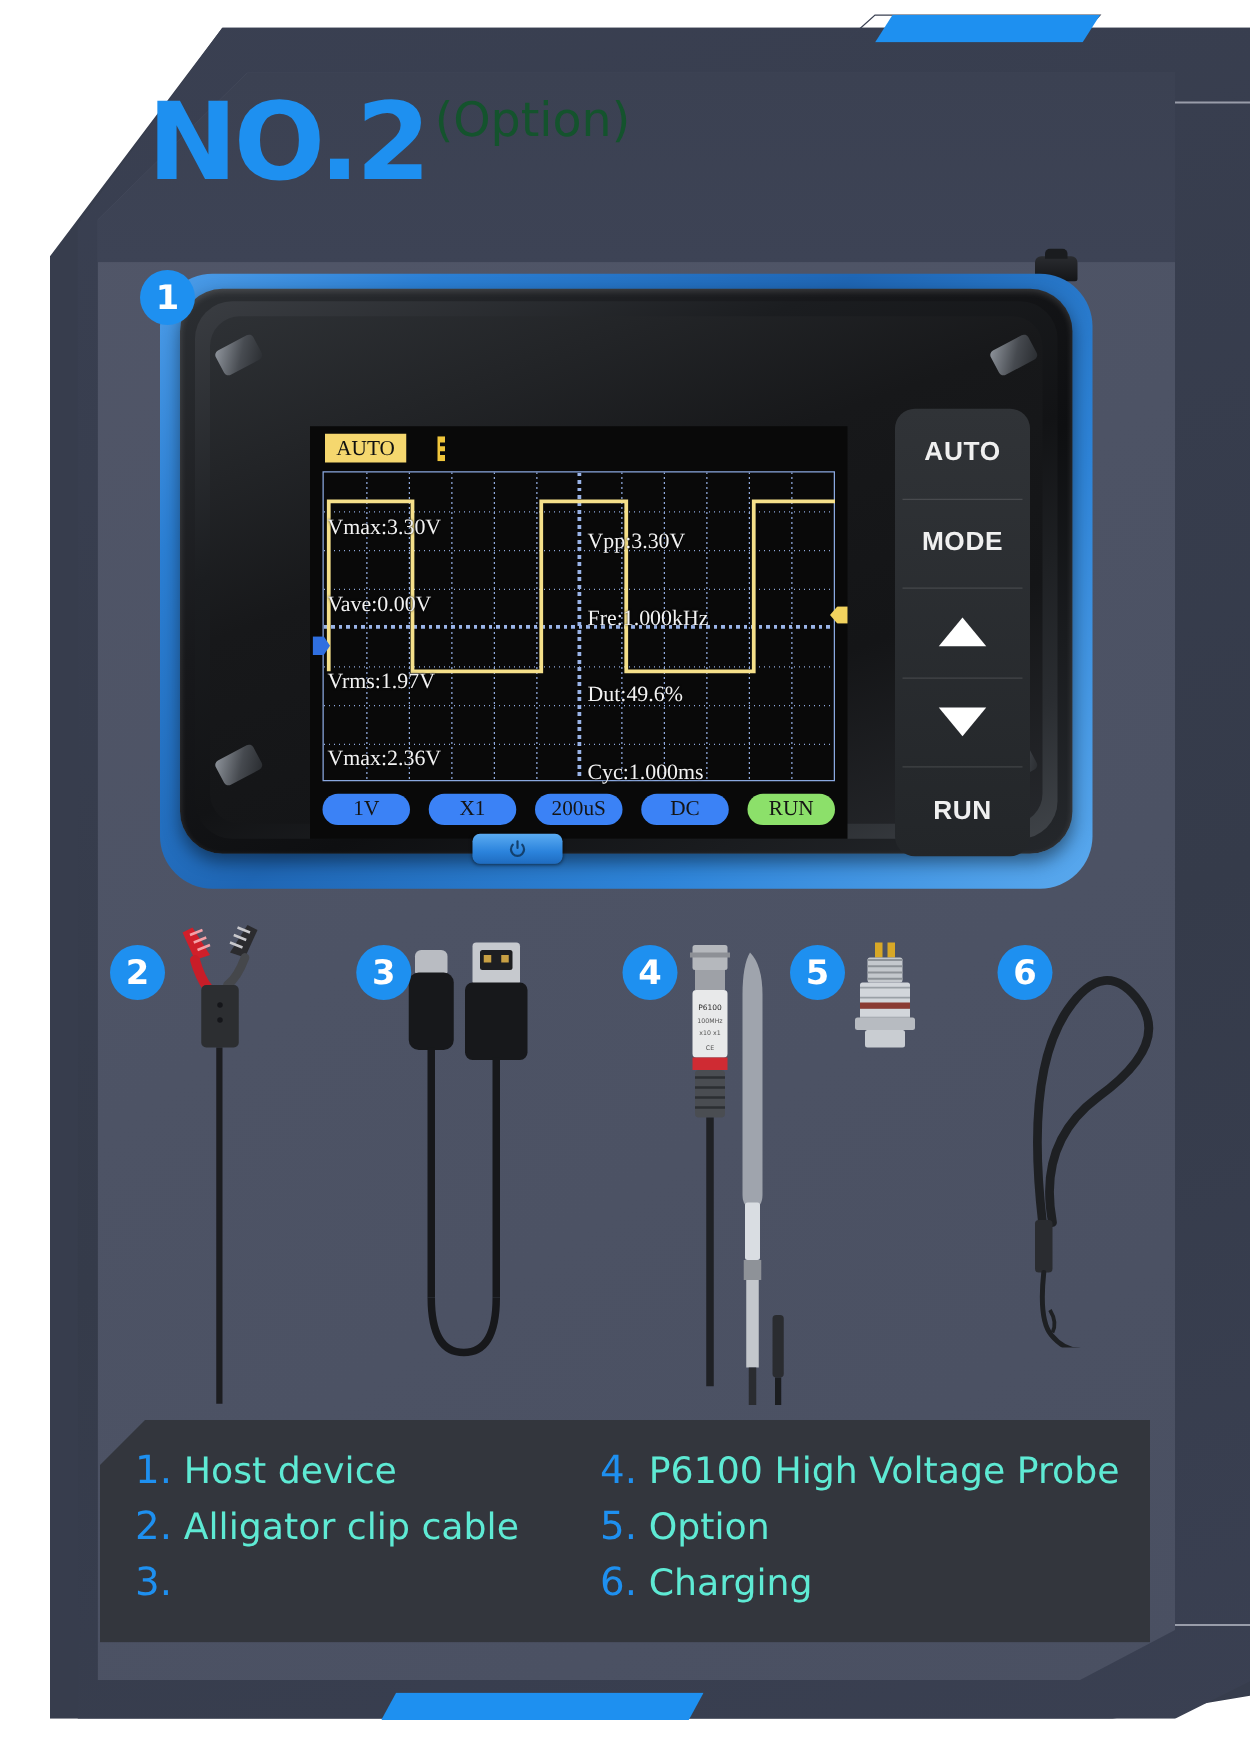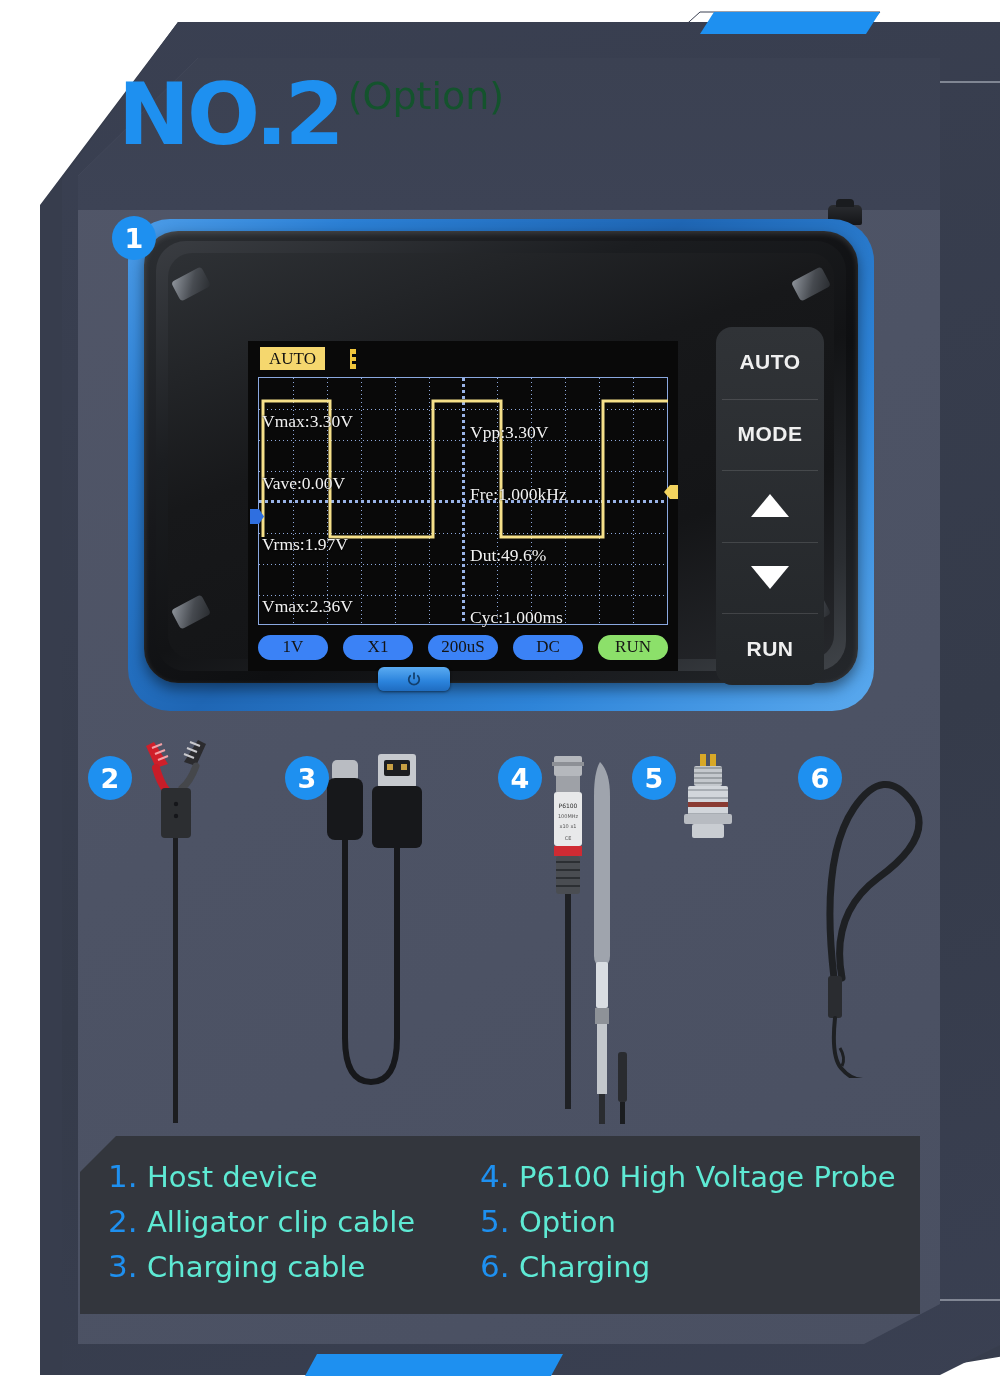--- a/index.html
+++ b/index.html
@@ -411,21 +411,20 @@
     <div class="lg-item">
       <span class="lg-num">1.</span>
       <span class="lg-txt">Host device</span>
     </div>
     <div class="lg-item">
       <span class="lg-num">2.</span>
       <span class="lg-txt">Alligator clip cable</span>
     </div>
     <div class="lg-item">
       <span class="lg-num">3.</span>
-      <span class="lg-txt">Charging cable</span>
     </div>
   </div>
   <div class="legend-col" style="left:400px; top:22px;">
     <div class="lg-item">
       <span class="lg-num">4.</span>
       <span class="lg-txt">P6100 High Voltage Probe</span>
     </div>
     <div class="lg-item">
       <span class="lg-num">5.</span>
       <span class="lg-txt">Option</span>

